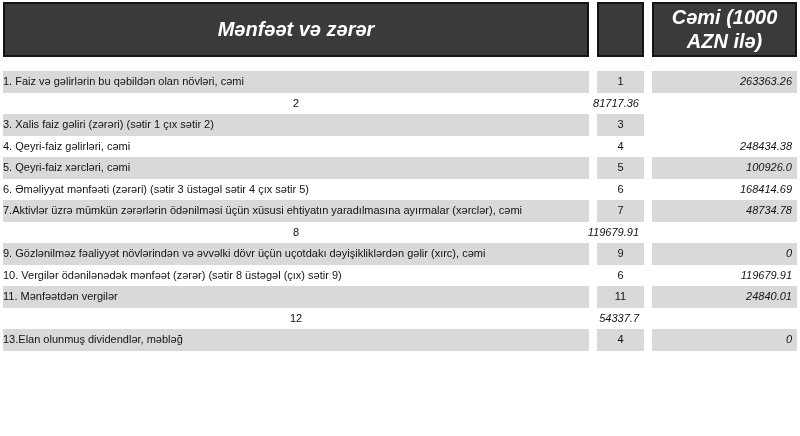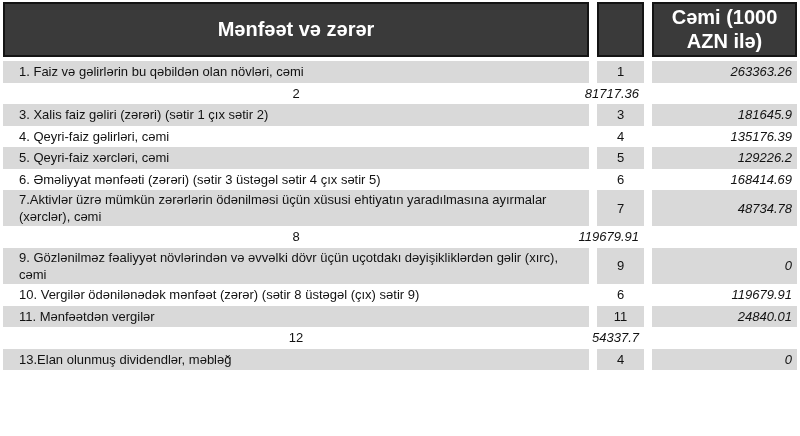--- a/index.html
+++ b/index.html
@@ -22,21 +22,21 @@
   .sheet{
     padding:2px 3px 0 3px;
     width:800px;
   }
   .grid{
     display:grid;
     grid-template-columns:1fr 47px 145px;
     column-gap:8px;
   }
   
-  .header{margin-bottom:4px;}
+  .header{margin-bottom:14px;font-style:italic;}
   .hcell{
     background:var(--header-bg);
     border:2px solid var(--header-border);
     height:55px;
     display:flex;
     align-items:center;
     justify-content:center;
     color:var(--header-text);
     font-weight:bold;
   }
@@ -46,22 +46,22 @@
     line-height:1.18;
     text-align:center;
     padding:0 6px;
   }
   
   .row .cell{
     background:var(--row-plain);
     display:flex;
     align-items:center;
     min-height:21.5px;
-    padding:1px 16px;
-    font-size:13px;
+    padding:1px 0;
+    font-size:11px;
     line-height:1.32;
   }
   .row.gray .cell{background:var(--row-alt);}
   .cell.desc{justify-content:flex-start;}
   .cell.num{justify-content:center;}
   .cell.val{justify-content:flex-end;padding-right:5px;font-style:italic;}
 </style>
 </head>
 <body>
 
@@ -79,31 +79,30 @@
     <div class="cell num">1</div>
     <div class="cell val">263363.26</div>
   </div>
       <div class="grid row">
     <div class="cell num">2</div>
     <div class="cell val">81717.36</div>
   </div>
       <div class="grid row gray">
     <div class="cell desc">3. Xalis faiz gəliri (zərəri) (sətir 1 çıx sətir 2)</div>
     <div class="cell num">3</div>
-    <div class="cell val">181645.9</div>
   </div>
       <div class="grid row">
     <div class="cell desc">4. Qeyri-faiz gəlirləri, cəmi</div>
     <div class="cell num">4</div>
-    <div class="cell val">135176.39</div>
+    <div class="cell val">248434.38</div>
   </div>
       <div class="grid row gray">
     <div class="cell desc">5. Qeyri-faiz xərcləri, cəmi</div>
     <div class="cell num">5</div>
-    <div class="cell val">129226.2</div>
+    <div class="cell val">100926.0</div>
   </div>
       <div class="grid row">
     <div class="cell desc">6. Əməliyyat mənfəəti (zərəri) (sətir 3 üstəgəl sətir 4 çıx sətir 5)</div>
     <div class="cell num">6</div>
     <div class="cell val">168414.69</div>
   </div>
       <div class="grid row gray">
     <div class="cell desc">7.Aktivlər üzrə mümkün zərərlərin ödənilməsi üçün xüsusi ehtiyatın yaradılmasına ayırmalar (xərclər), cəmi</div>
     <div class="cell num">7</div>
     <div class="cell val">48734.78</div>

